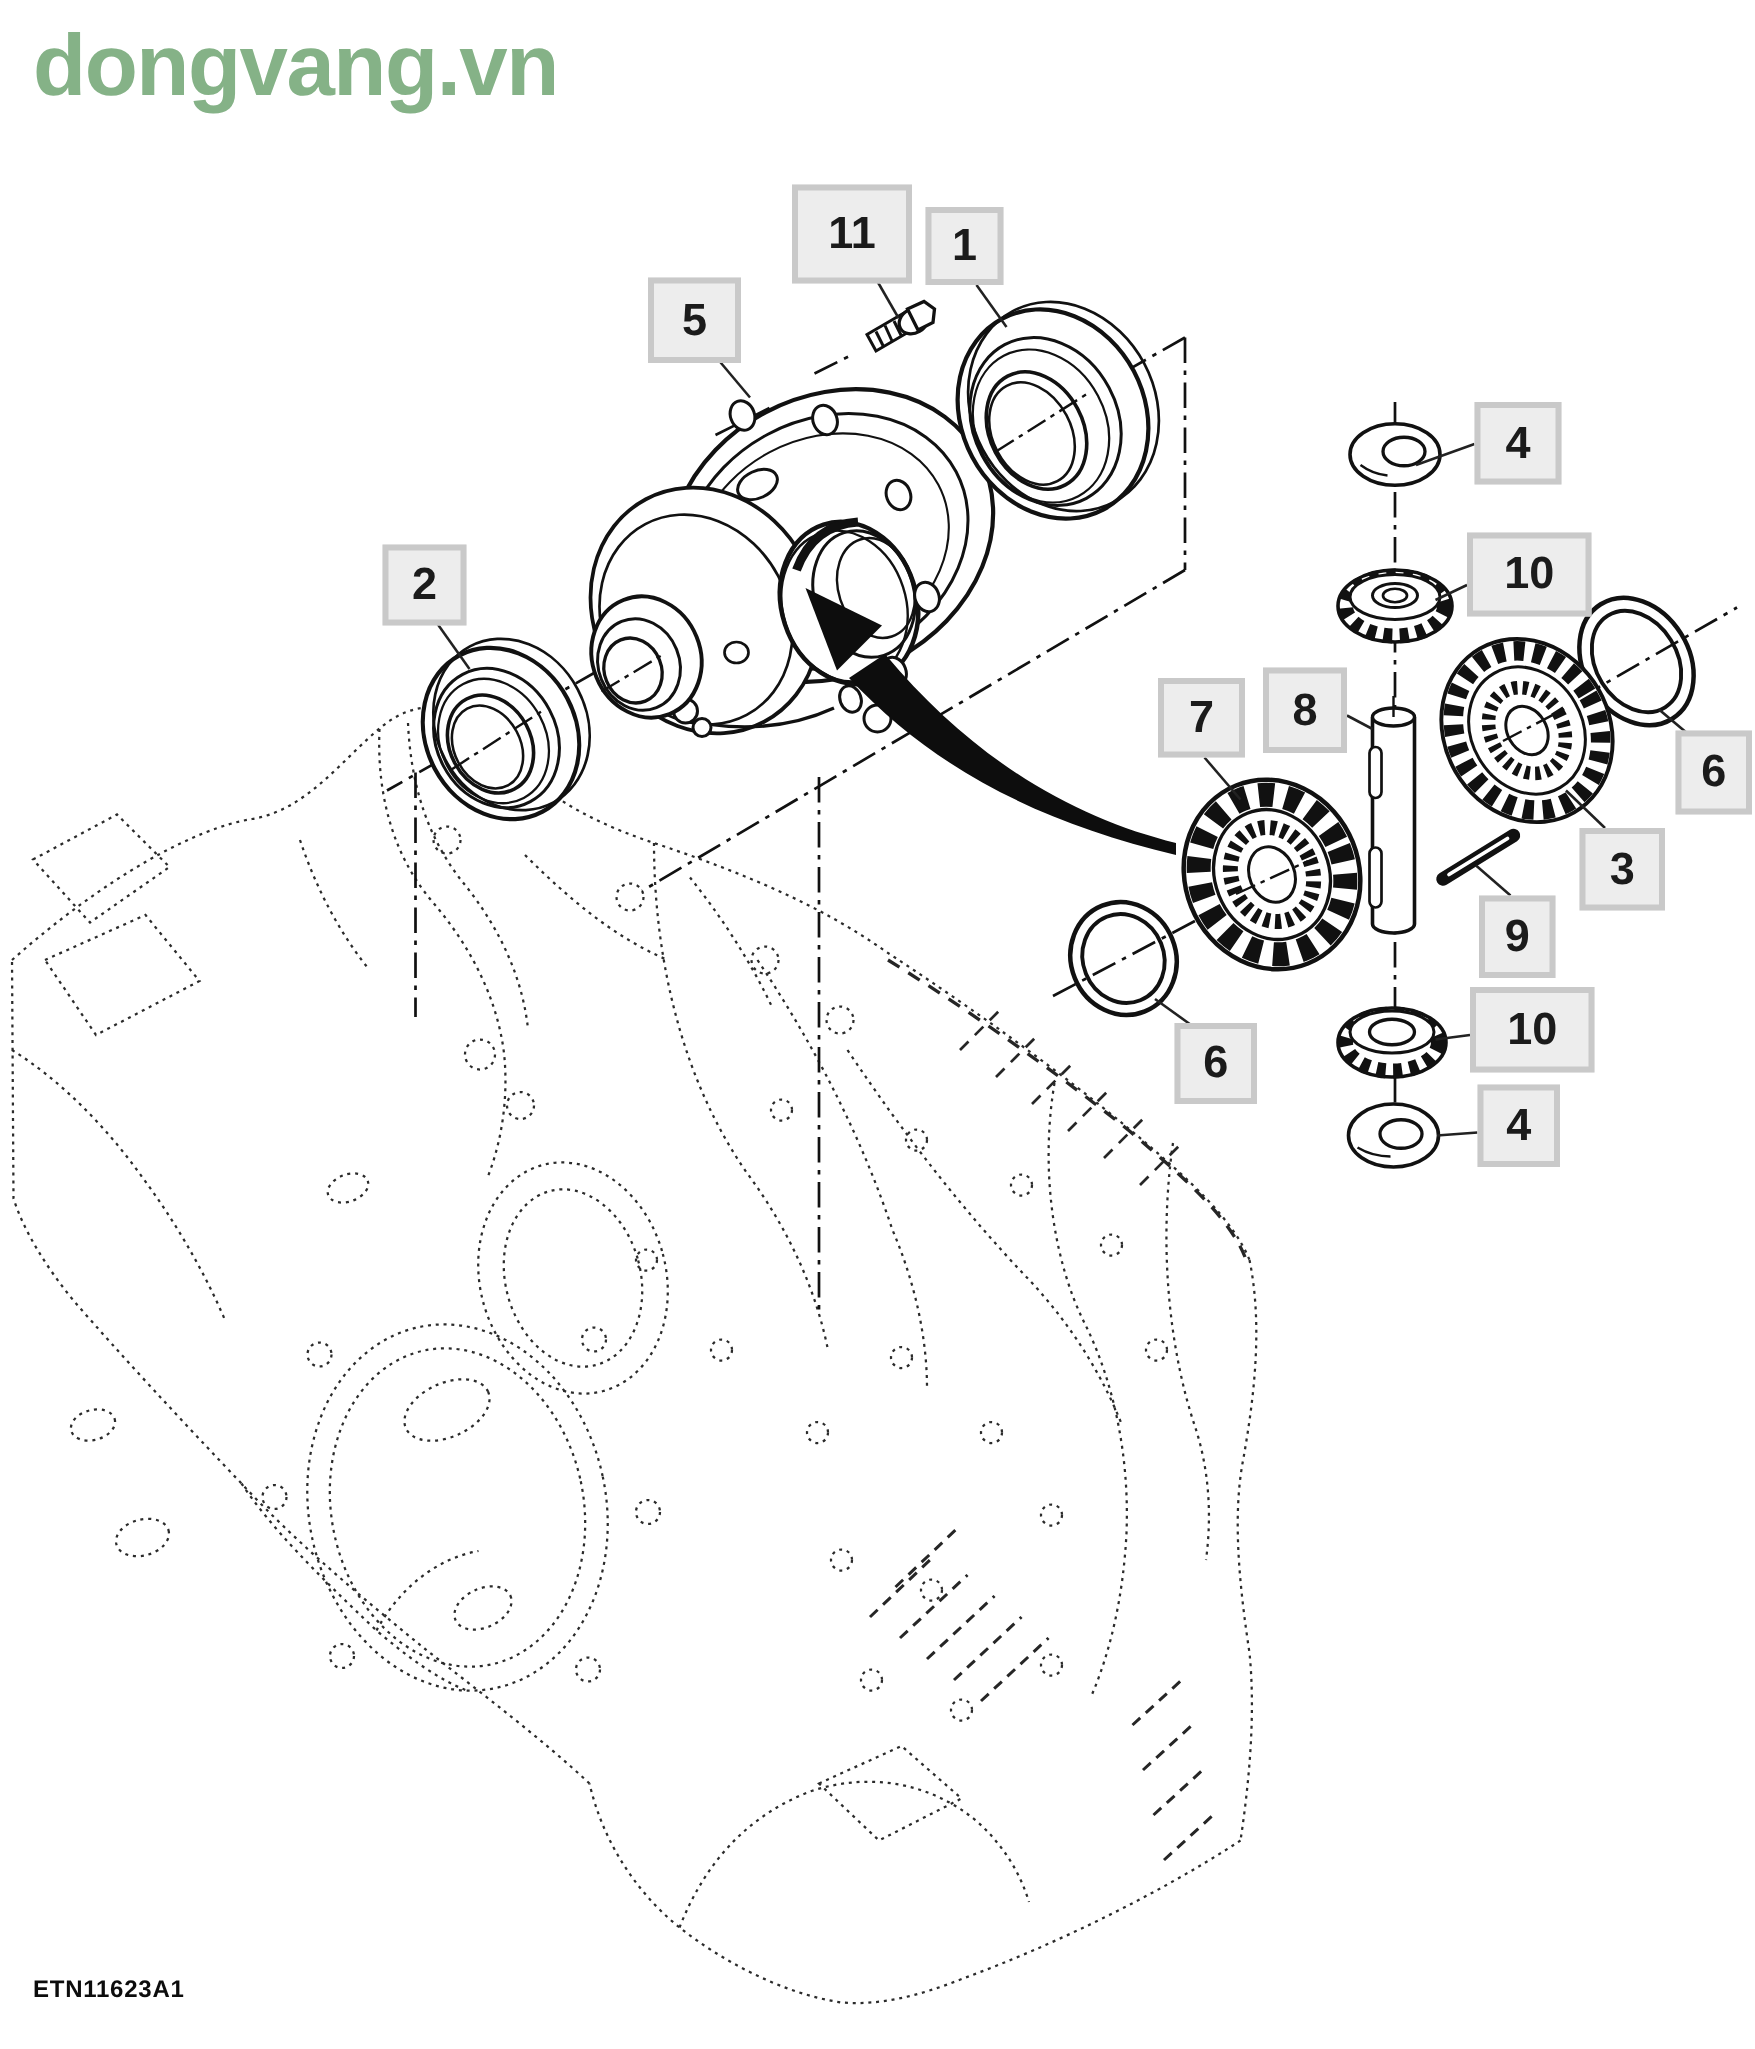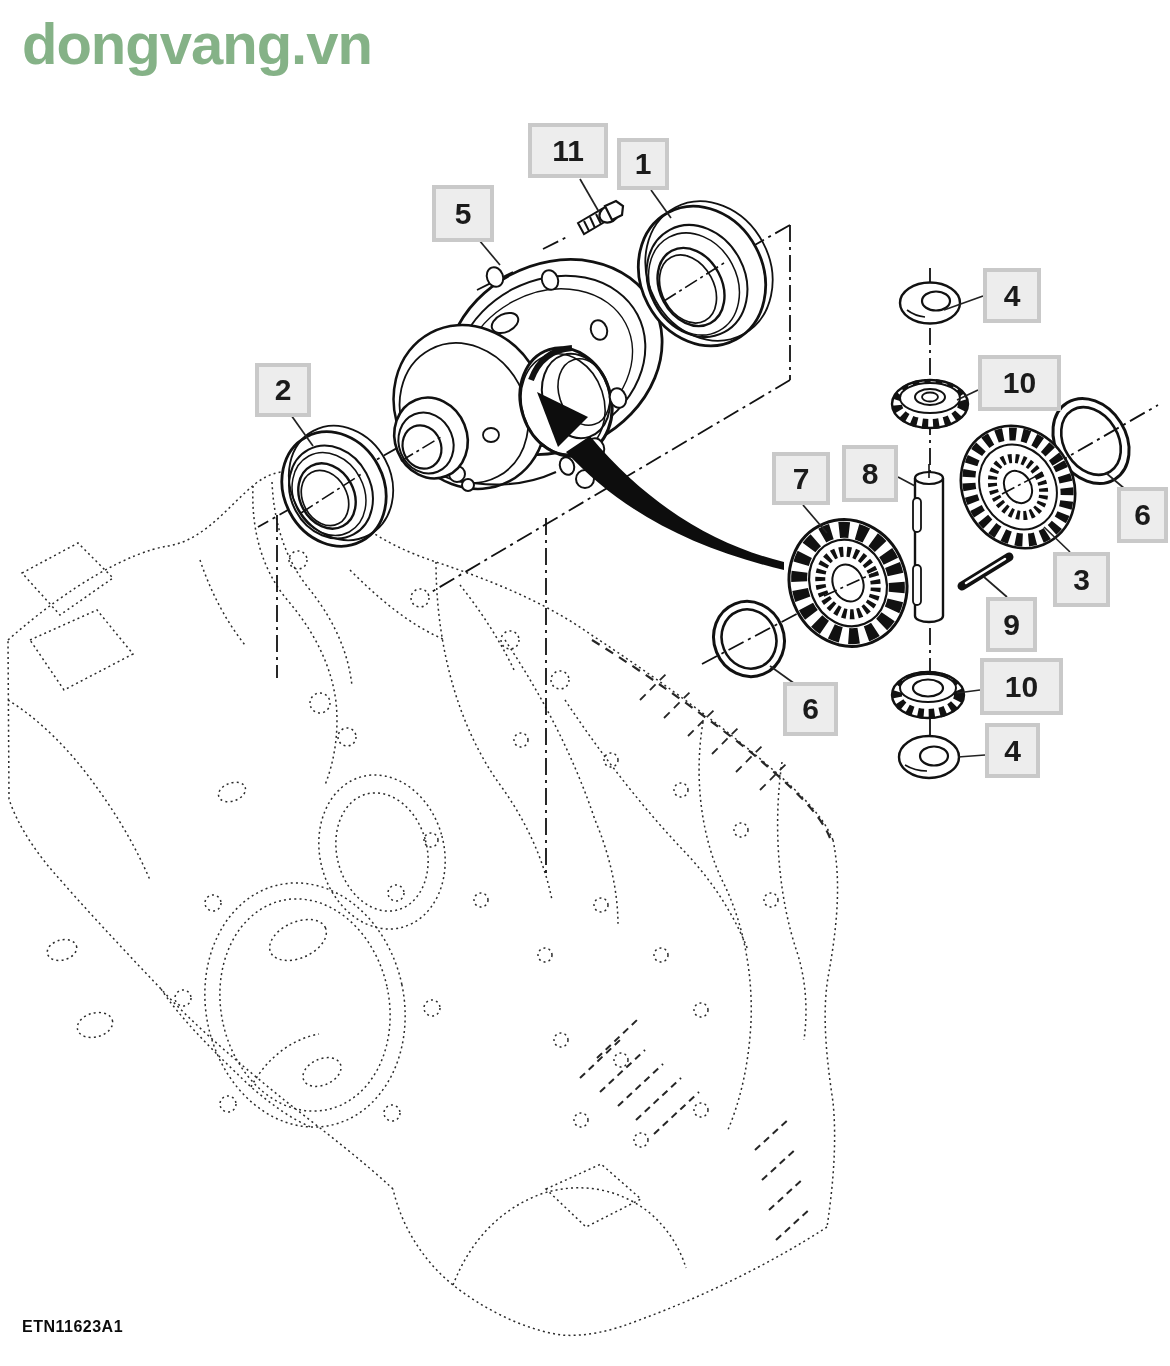--- a/index.html
+++ b/index.html
@@ -280,21 +280,21 @@
       <line x1="803" y1="505" x2="827" y2="533"></line>
       <line x1="1125" y1="489" x2="1106" y2="473"></line>
       <line x1="1070" y1="552" x2="1044" y2="527"></line>
       <line x1="1007" y1="597" x2="984" y2="577"></line>
       <line x1="795" y1="684" x2="770" y2="666"></line>
       <line x1="980" y1="690" x2="957" y2="693"></line>
       <line x1="985" y1="755" x2="958" y2="757"></line>
     </g>
   </svg>
 
-  <div class="callout" style="left:528px;top:123px;width:80px;height:55px">11</div>
+  <div class="callout" style="left:528px;top:123px;width:80px;height:66px">11</div>
   <div class="callout" style="left:617px;top:138px;width:52px;height:52px">1</div>
   <div class="callout" style="left:432px;top:185px;width:62px;height:57px">5</div>
   <div class="callout" style="left:255px;top:363px;width:56px;height:54px">2</div>
   <div class="callout" style="left:983px;top:268px;width:58px;height:55px">4</div>
   <div class="callout" style="left:978px;top:355px;width:83px;height:56px">10</div>
   <div class="callout" style="left:842px;top:445px;width:56px;height:57px">8</div>
   <div class="callout" style="left:772px;top:452px;width:58px;height:53px">7</div>
   <div class="callout" style="left:1117px;top:487px;width:51px;height:56px">6</div>
   <div class="callout" style="left:1053px;top:552px;width:57px;height:55px">3</div>
   <div class="callout" style="left:986px;top:597px;width:51px;height:55px">9</div>

